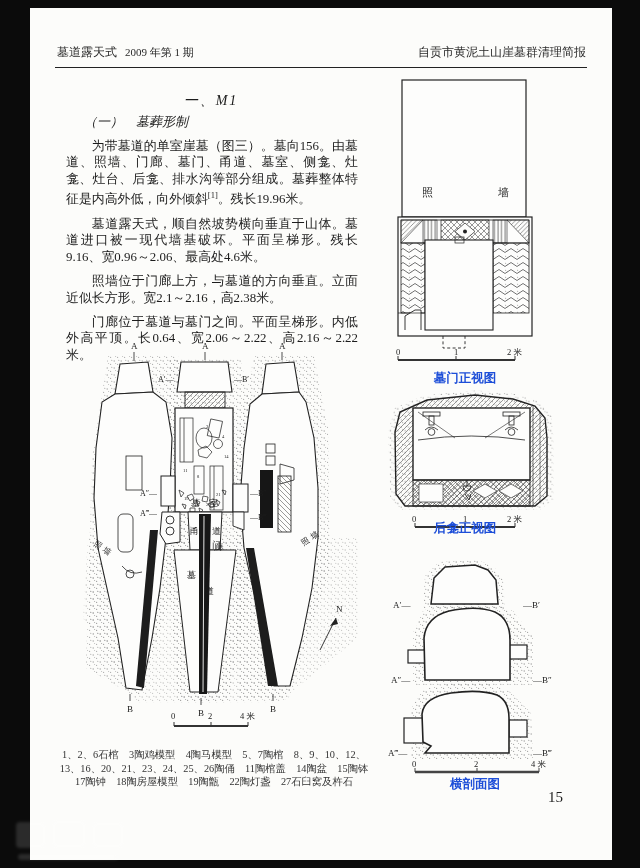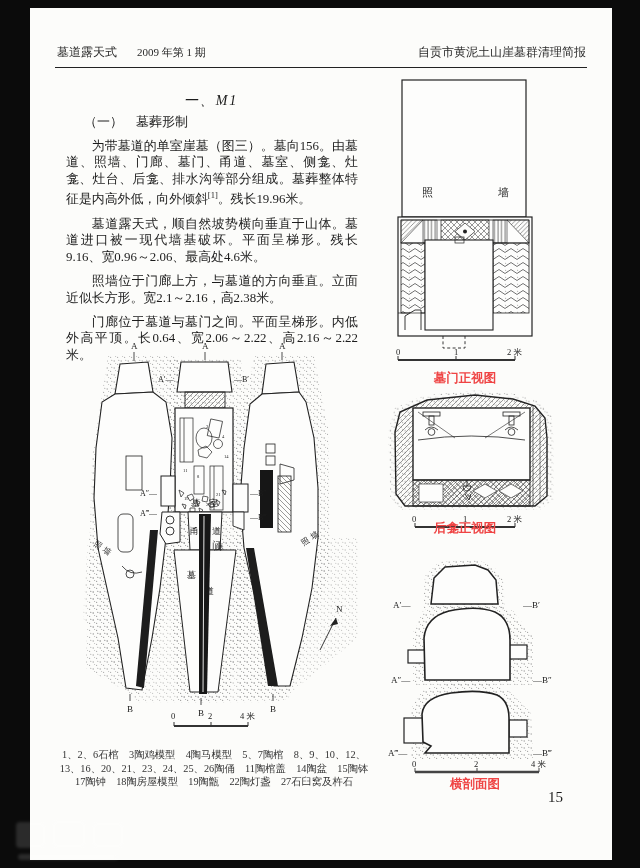--- a/index.html
+++ b/index.html
@@ -8,31 +8,31 @@
     font-family:"Liberation Serif","DejaVu Serif",serif;overflow:hidden;
   }
   .page{
     position:absolute;left:30px;top:8px;width:582px;height:852px;
     background:#fcfcfa;color:#1c1c1c;
   }
   .abs{position:absolute;}
   
   .hdr{font-size:12px;color:#2a2a2a;top:36px;white-space:nowrap;}
   .hdr-left{left:27px;}
-  .hdr-left .issue{font-size:11px;margin-left:20px;}
+  .hdr-left .issue{font-size:11px;margin-left:8px;}
   .hdr-right{right:26px;}
   .hdr-rule{top:59px;left:25px;right:25px;border-top:1.4px solid #222;height:0;}
   
   .sec-title{top:84px;left:28px;width:306px;text-align:center;font-size:14px;letter-spacing:2px;font-style:italic;}
-  .subsec{top:105px;left:28px;width:306px;padding-left:2em;font-size:13px;box-sizing:border-box;}
+  .subsec{top:105px;left:28px;width:306px;padding-left:2em;font-size:13px;box-sizing:border-box;font-style:italic;}
   .textcol{top:122px;left:28px;width:308px;font-size:12.9px;line-height:16.4px;text-align:justify;}
   .textcol p{margin:8px;text-indent:2em;}
   sup.fn{font-size:8.5px;}
   
-  .cap{color:#ef4444;font-weight:bold;font-size:12.5px;text-align:center;white-space:nowrap;}
+  .cap{color:#1d4ed8;font-weight:bold;font-size:12.5px;text-align:center;white-space:nowrap;}
   .cap .gap{display:inline-block;width:10px;}
   .legend{top:740px;left:24px;width:320px;font-size:10.3px;line-height:13.5px;text-align:center;color:#333;}
   .pageno{top:781px;left:518px;font-size:15px;}
   
   svg text{font-family:"Liberation Serif","DejaVu Serif",serif;fill:#1c1c1c;}
   .watermark{left:-22px;top:818px;width:190px;height:44px;opacity:.13;filter:blur(1.5px);}
   .watermark span{position:absolute;background:#fff;border-radius:4px;}
 </style>
 </head>
 <body>

